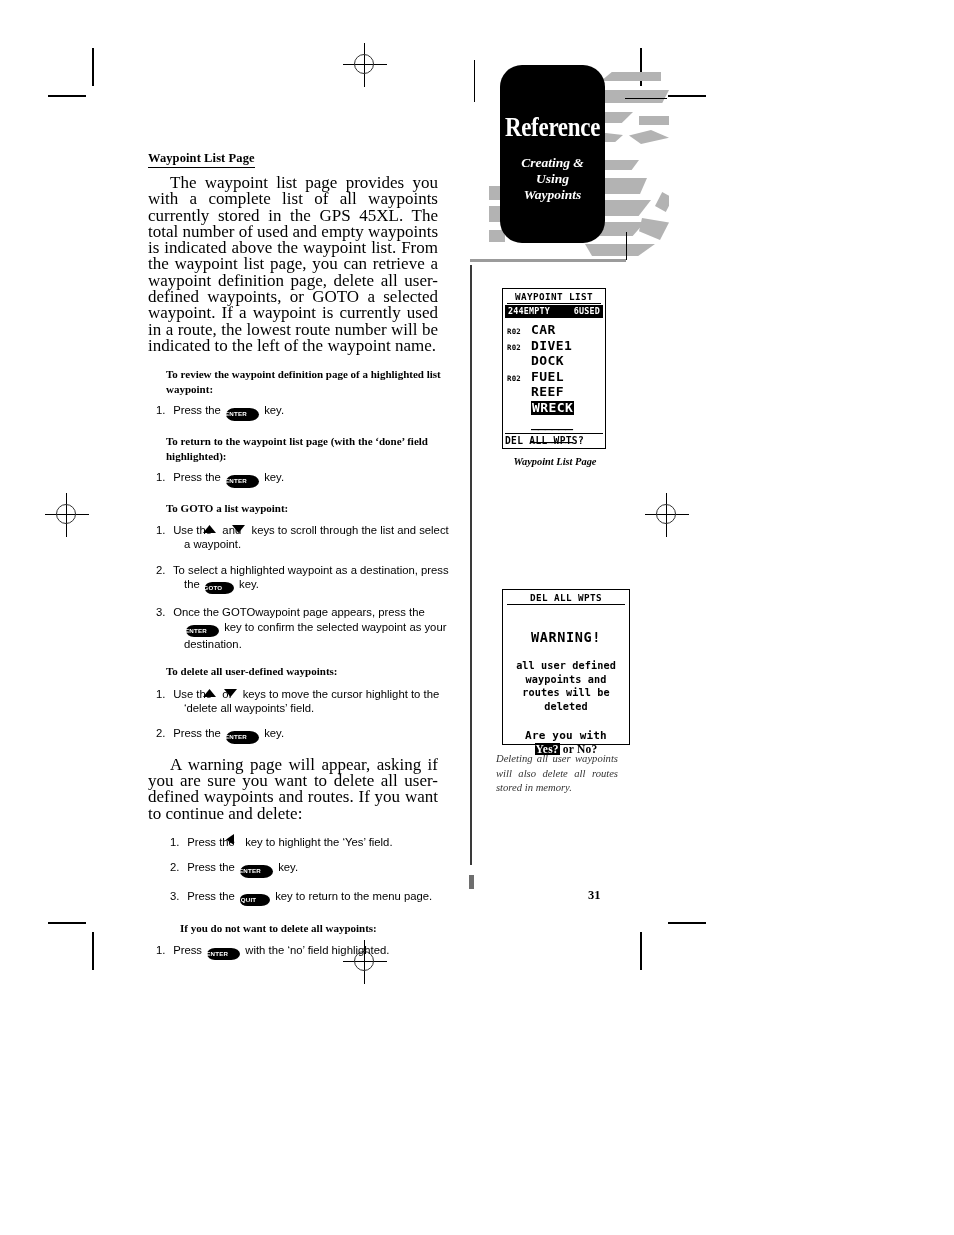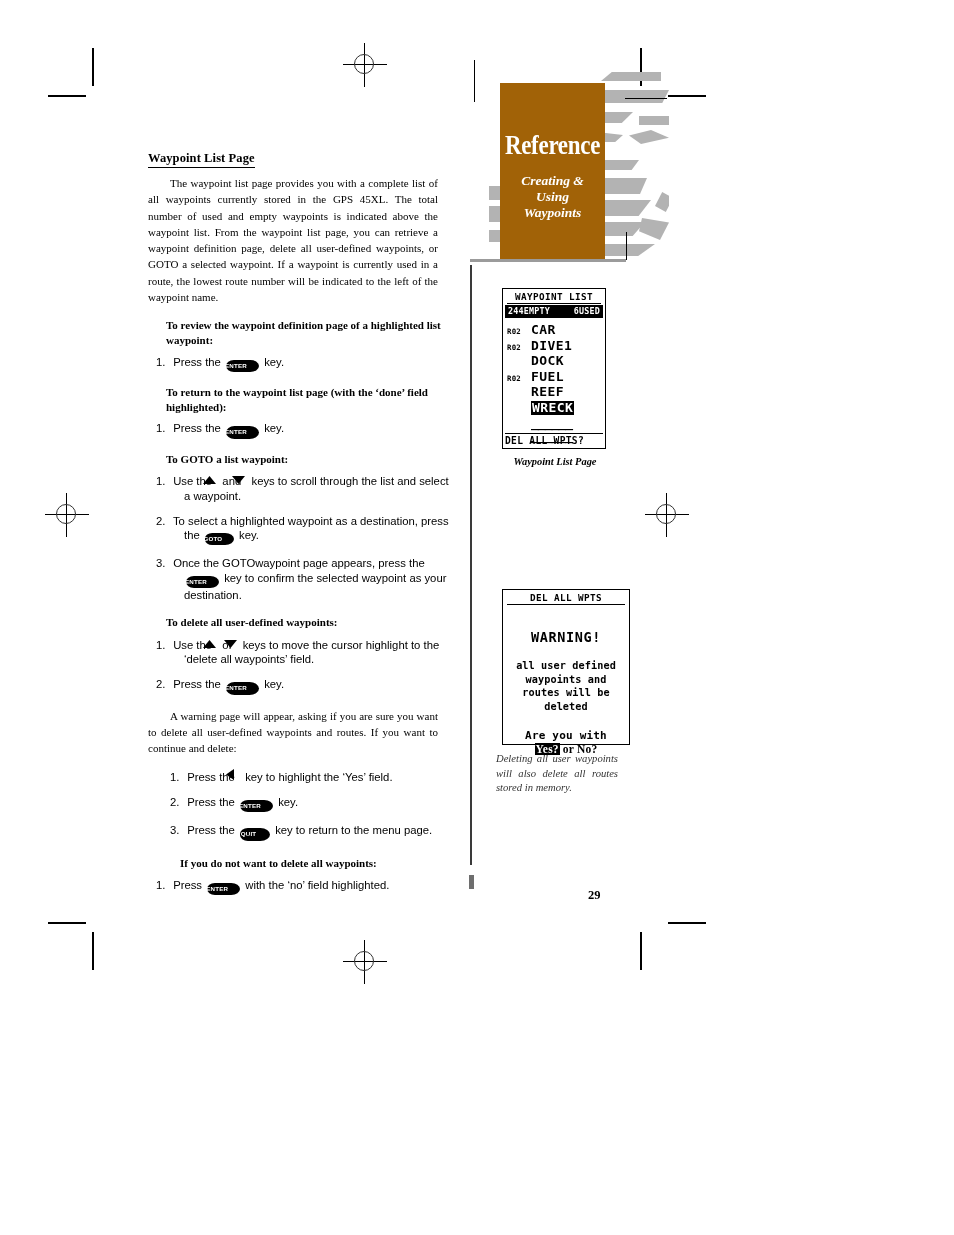--- a/index.html
+++ b/index.html
@@ -26,21 +26,21 @@
   
   .col-left {
     position:absolute; left:148px; top:148px; width:302px;
   }
   h2.section-head {
     font-size:12.5px; font-weight:bold; margin:0 0 7px 0;
     border-bottom:1.4px solid #000; display:inline-block; padding-bottom:1px;
     letter-spacing:.1px;
   }
   p.body {
-    font-size:11px; line-height:16.3px; margin:0 12px 12px 0;
+    font-size:17px; line-height:16.3px; margin:0 12px 12px 0;
     text-indent:22px; text-align:justify; hyphens:none;
   }
   h3.sub {
     font-size:11px; font-weight:bold; line-height:14.6px;
     margin:13px 0 7px 18px; font-family:"Liberation Serif", serif;
   }
   ol.steps { list-style:none; margin:0 0 0 22px; padding:0; }
   ol.steps li {
     font-family:"Liberation Sans", sans-serif;
     font-size:11.3px; line-height:14.2px;
@@ -69,23 +69,23 @@
   
   .divider { position:absolute; left:470px; top:265px; width:1.6px; height:600px; background:#3a3a3a; }
   .divider-top-rule { position:absolute; left:470px; top:259px; width:156px; height:3px; background:#9b9b9b; }
   .divider-tick { position:absolute; left:469px; top:875px; width:5px; height:14px; background:#6e6e6e; }
 
   
   .hdr-wrap { position:absolute; left:489px; top:60px; width:180px; height:200px; }
   .globe { position:absolute; left:0; top:0; width:180px; height:200px; overflow:hidden; }
   .globe span { position:absolute; background:#b3b3b3; display:block; }
   .hdr-box {
-    position:absolute; left:11px; top:23px; width:105px; height:178px;
-    background:#a16207;
-    display:flex; flex-direction:column; align-items:center; justify-content:flex-start;
+    position:absolute; left:11px; top:5px; width:105px; height:178px;
+    background:#000000;
+    display:flex; flex-direction:column; align-items:center; justify-content:flex-start;border-radius:22px;
   }
   .hdr-title {
     color:#fff; font-family:"Liberation Serif", serif; font-weight:bold;
     font-size:23px; margin-top:50px; letter-spacing:-.3px;
     transform:scaleY(1.18); transform-origin:center;
   }
   .hdr-sub {
     color:#fff; font-family:"Liberation Serif", serif;
     font-style:italic; font-weight:bold; font-size:13.5px;
     line-height:16px; text-align:center; margin-top:14px;
@@ -400,15 +400,15 @@
       <div>deleted</div>
     </div>
     <div class="warn-sure">Are you with</div>
     <div class="warn-ask">
       <span class="inv">Yes?</span><span> or </span><span>No?</span>
     </div>
   </div>
 
   <div class="cap-text cap2-text">Deleting all user waypoints will also delete all routes stored in memory.</div>
 
-  <div class="pageno">29</div>
+  <div class="pageno">31</div>
 
 </div>
 
 </body></html>

